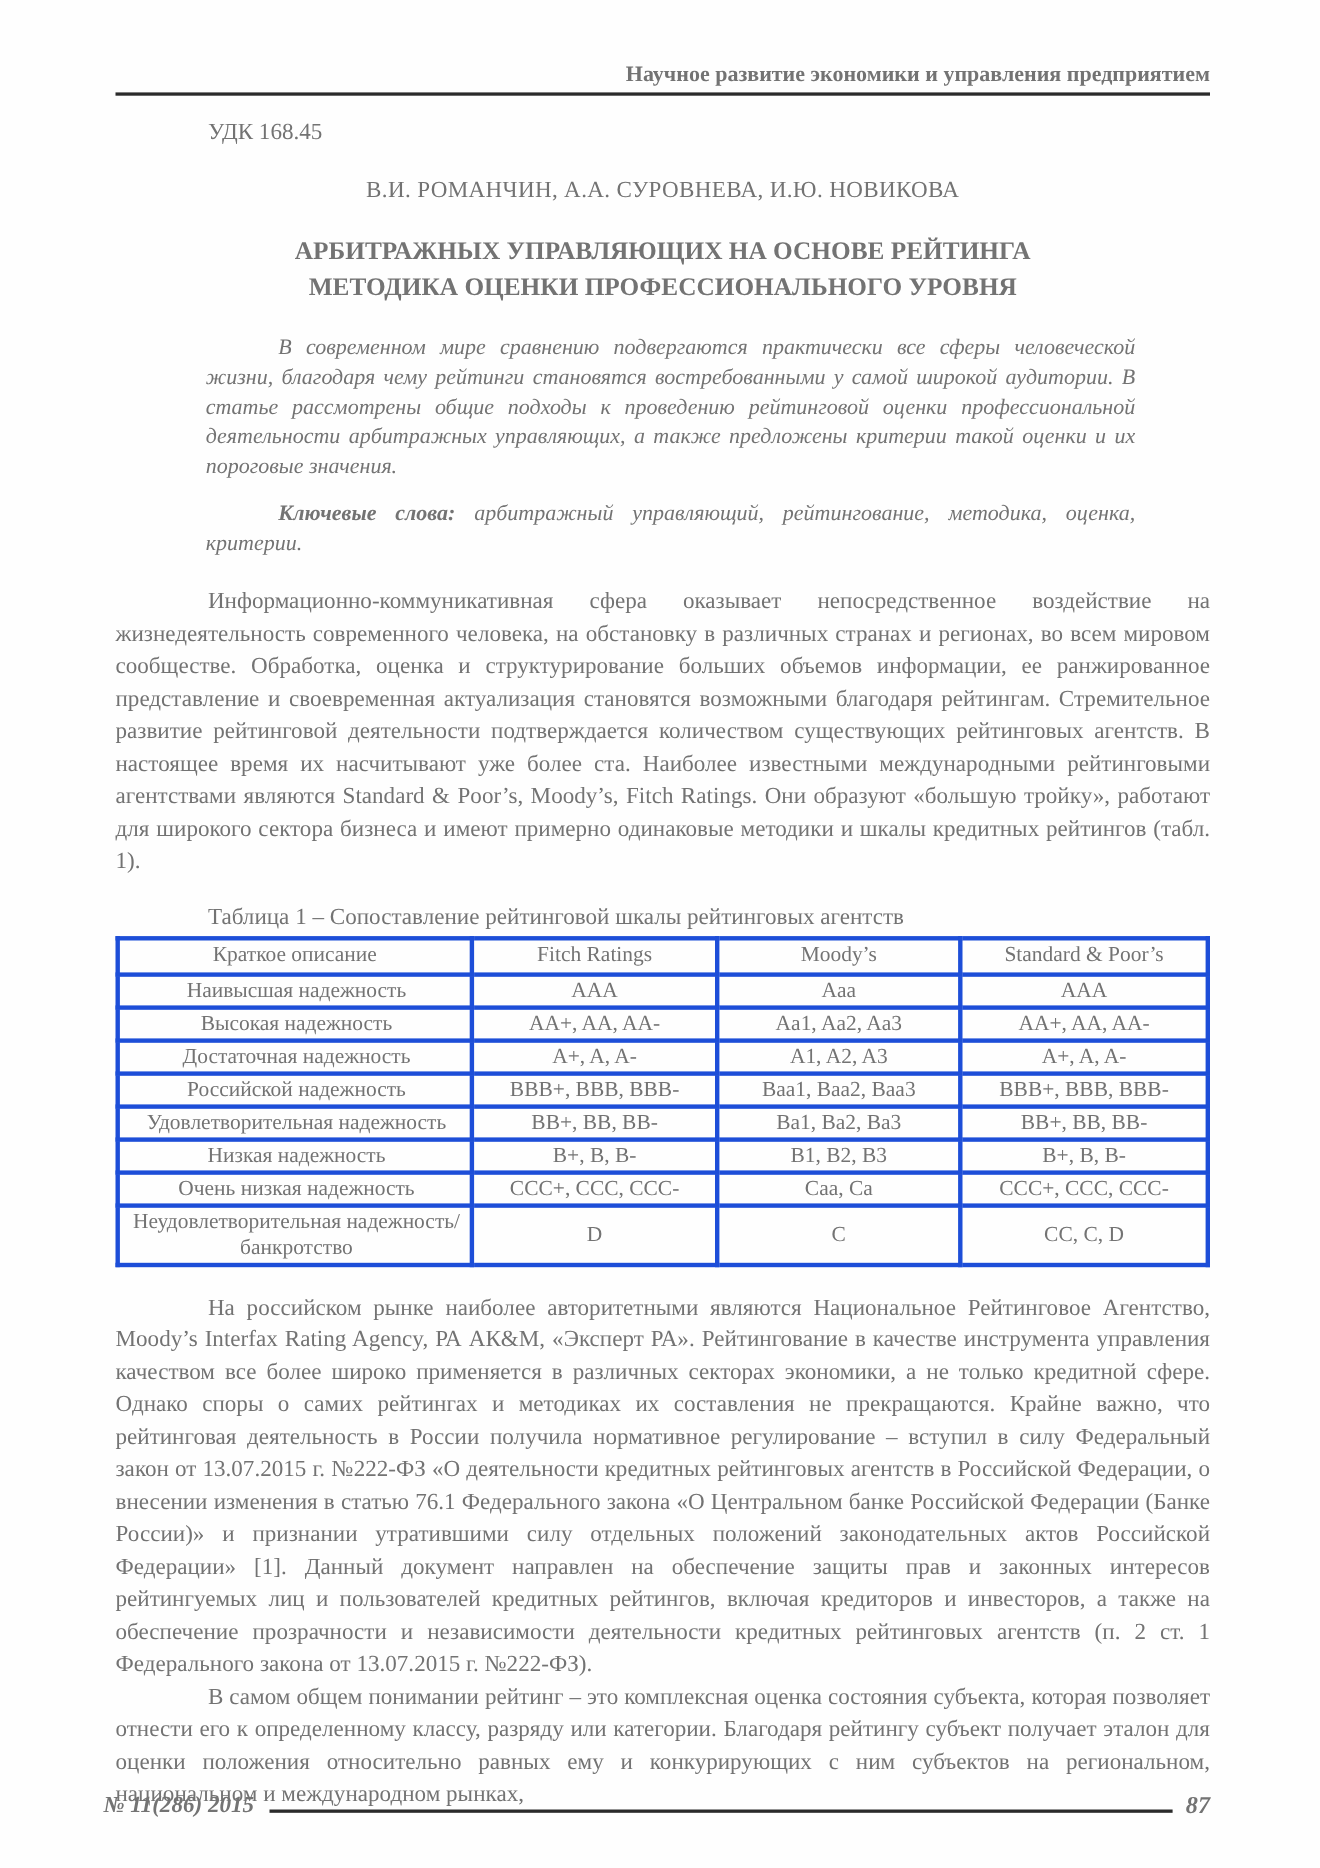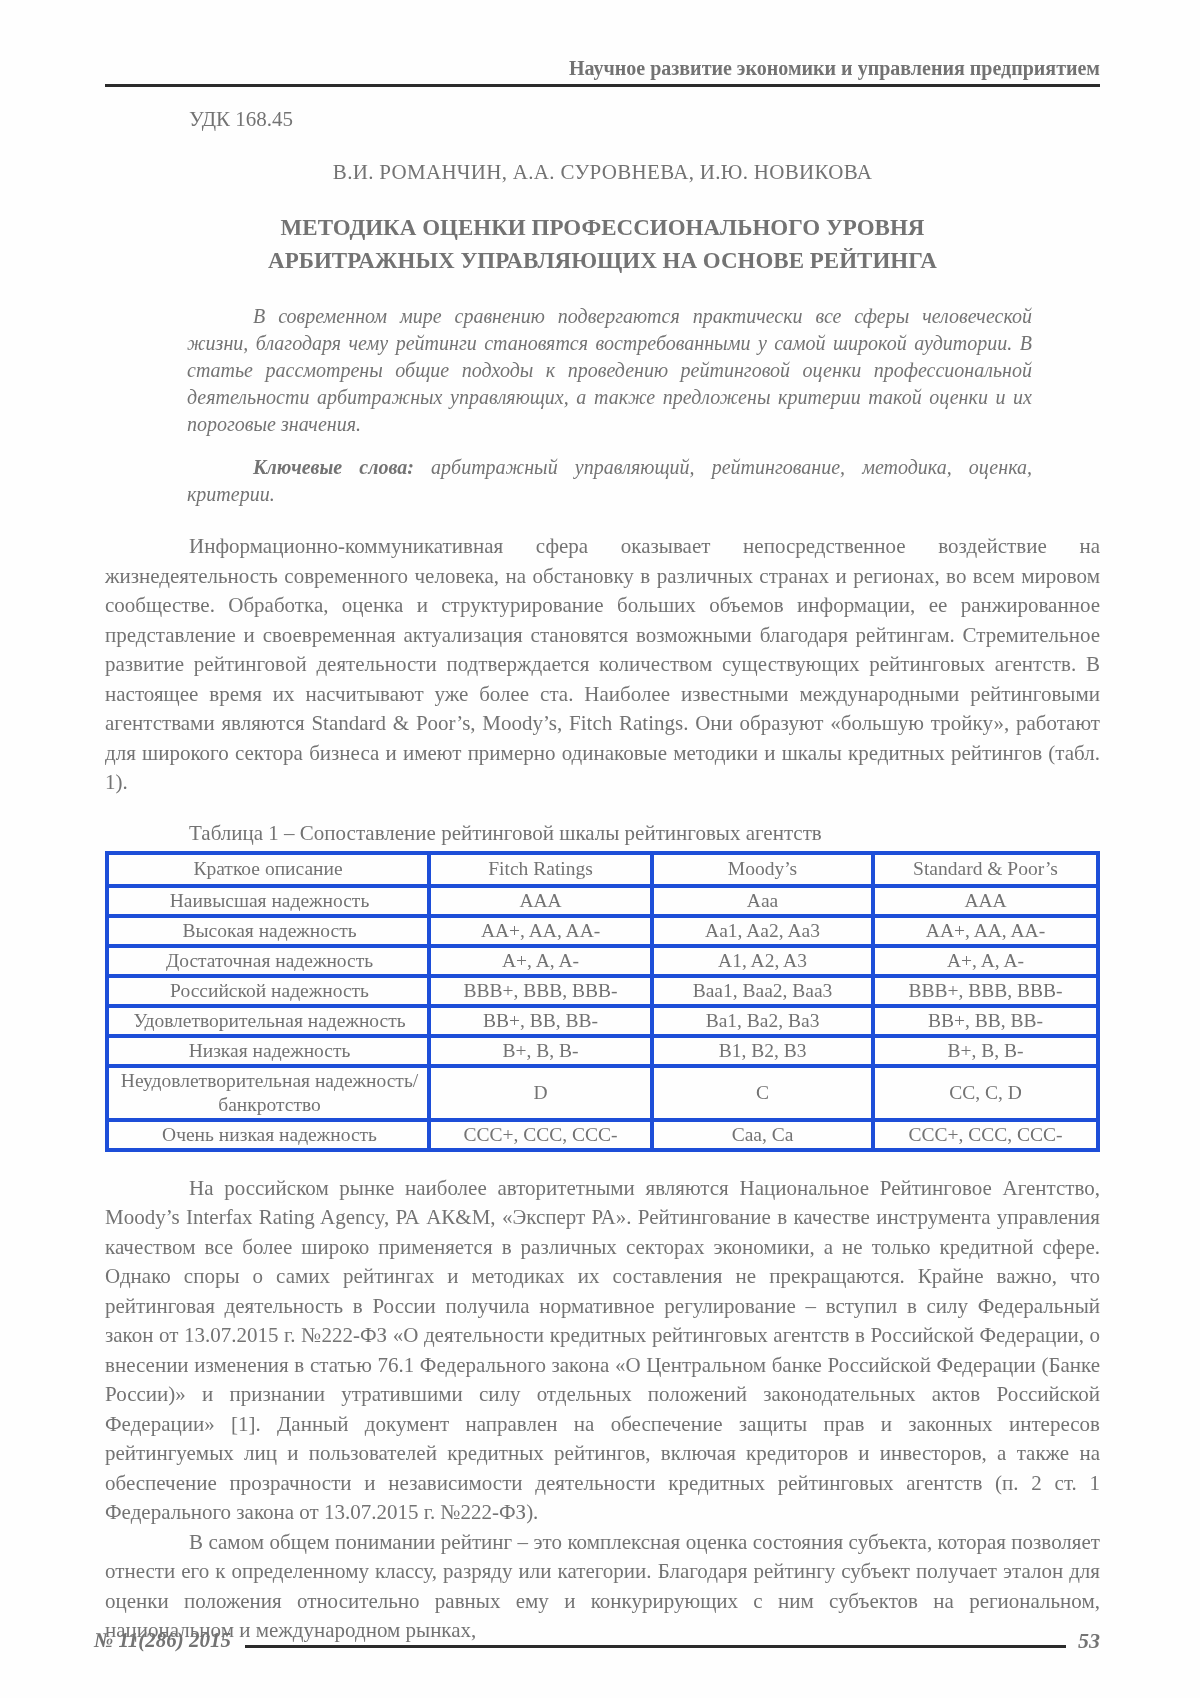--- a/index.html
+++ b/index.html
@@ -149,22 +149,22 @@
 
 <div class="page">
 
   <div class="running-header">Научное развитие экономики и управления предприятием</div>
 
   <p class="udk">УДК 168.45</p>
 
   <p class="authors">В.И. РОМАНЧИН, А.А. СУРОВНЕВА, И.Ю. НОВИКОВА</p>
 
   <h1 class="article-title">
+    <span style="display:block">АРБИТРАЖНЫХ УПРАВЛЯЮЩИХ НА ОСНОВЕ РЕЙТИНГА</span>
     <span style="display:block">МЕТОДИКА ОЦЕНКИ ПРОФЕССИОНАЛЬНОГО УРОВНЯ</span>
-    <span style="display:block">АРБИТРАЖНЫХ УПРАВЛЯЮЩИХ НА ОСНОВЕ РЕЙТИНГА</span>
   </h1>
 
   <div class="abstract">
     <p>В современном мире сравнению подвергаются практически все сферы человеческой жизни, благодаря чему рейтинги становятся востребованными у самой широкой аудитории. В статье рассмотрены общие подходы к проведению рейтинговой оценки профессиональной деятельности арбитражных управляющих, а также предложены критерии такой оценки и их пороговые значения.</p>
     <p><span class="keywords-label">Ключевые слова:</span><span> арбитражный управляющий, рейтингование, методика, оценка, критерии.</span></p>
   </div>
 
   <p class="body-para first">Информационно-коммуникативная сфера оказывает непосредственное воздействие на жизнедеятельность современного человека, на обстановку в различных странах и регионах, во всем мировом сообществе. Обработка, оценка и структурирование больших объемов информации, ее ранжированное представление и своевременная актуализация становятся возможными благодаря рейтингам. Стремительное развитие рейтинговой деятельности подтверждается количеством существующих рейтинговых агентств. В настоящее время их насчитывают уже более ста. Наиболее известными международными рейтинговыми агентствами являются Standard &amp; Poor’s, Moody’s, Fitch Ratings. Они образуют «большую тройку», работают для широкого сектора бизнеса и имеют примерно одинаковые методики и шкалы кредитных рейтингов (табл. 1).</p>
 
   <p class="table-caption">Таблица 1 – Сопоставление рейтинговой шкалы рейтинговых агентств</p>
@@ -215,37 +215,37 @@
         <td>Ba1, Ba2, Ba3</td>
         <td>BB+, BB, BB-</td>
       </tr>
       <tr>
         <td class="desc">Низкая надежность</td>
         <td>B+, B, B-</td>
         <td>B1, B2, B3</td>
         <td>B+, B, B-</td>
       </tr>
       <tr>
+        <td class="desc">Очень низкая надежность</td>
+        <td>CCC+, CCC, CCC-</td>
+        <td>Caa, Ca</td>
+        <td>CCC+, CCC, CCC-</td>
+      </tr>
+      <tr>
         <td class="desc">Неудовлетворительная надежность/банкротство</td>
         <td>D</td>
         <td>C</td>
         <td>CC, C, D</td>
       </tr>
-      <tr>
-        <td class="desc">Очень низкая надежность</td>
-        <td>CCC+, CCC, CCC-</td>
-        <td>Caa, Ca</td>
-        <td>CCC+, CCC, CCC-</td>
-      </tr>
     </tbody>
   </table>
 
   <p class="body-para after-table">На российском рынке наиболее авторитетными являются Национальное Рейтинговое Агентство, Moody’s Interfax Rating Agency, РА АК&amp;М, «Эксперт РА». Рейтингование в качестве инструмента управления качеством все более широко применяется в различных секторах экономики, а не только кредитной сфере. Однако споры о самих рейтингах и методиках их составления не прекращаются. Крайне важно, что рейтинговая деятельность в России получила нормативное регулирование – вступил в силу Федеральный закон от 13.07.2015 г. №222-ФЗ «О деятельности кредитных рейтинговых агентств в Российской Федерации, о внесении изменения в статью 76.1 Федерального закона «О Центральном банке Российской Федерации (Банке России)» и признании утратившими силу отдельных положений законодательных актов Российской Федерации» [1]. Данный документ направлен на обеспечение защиты прав и законных интересов рейтингуемых лиц и пользователей кредитных рейтингов, включая кредиторов и инвесторов, а также на обеспечение прозрачности и независимости деятельности кредитных рейтинговых агентств (п. 2 ст. 1 Федерального закона от 13.07.2015 г. №222-ФЗ).</p>
 
   <p class="body-para">В самом общем понимании рейтинг – это комплексная оценка состояния субъекта, которая позволяет отнести его к определенному классу, разряду или категории. Благодаря рейтингу субъект получает эталон для оценки положения относительно равных ему и конкурирующих с ним субъектов на региональном, национальном и международном рынках,</p>
 
   <div class="footer">
     <span>№ 11(286) 2015</span>
     <span class="footer-rule"></span>
-    <span class="page-number">53</span>
+    <span class="page-number">87</span>
   </div>
 
 </div>
 
 </body></html>

